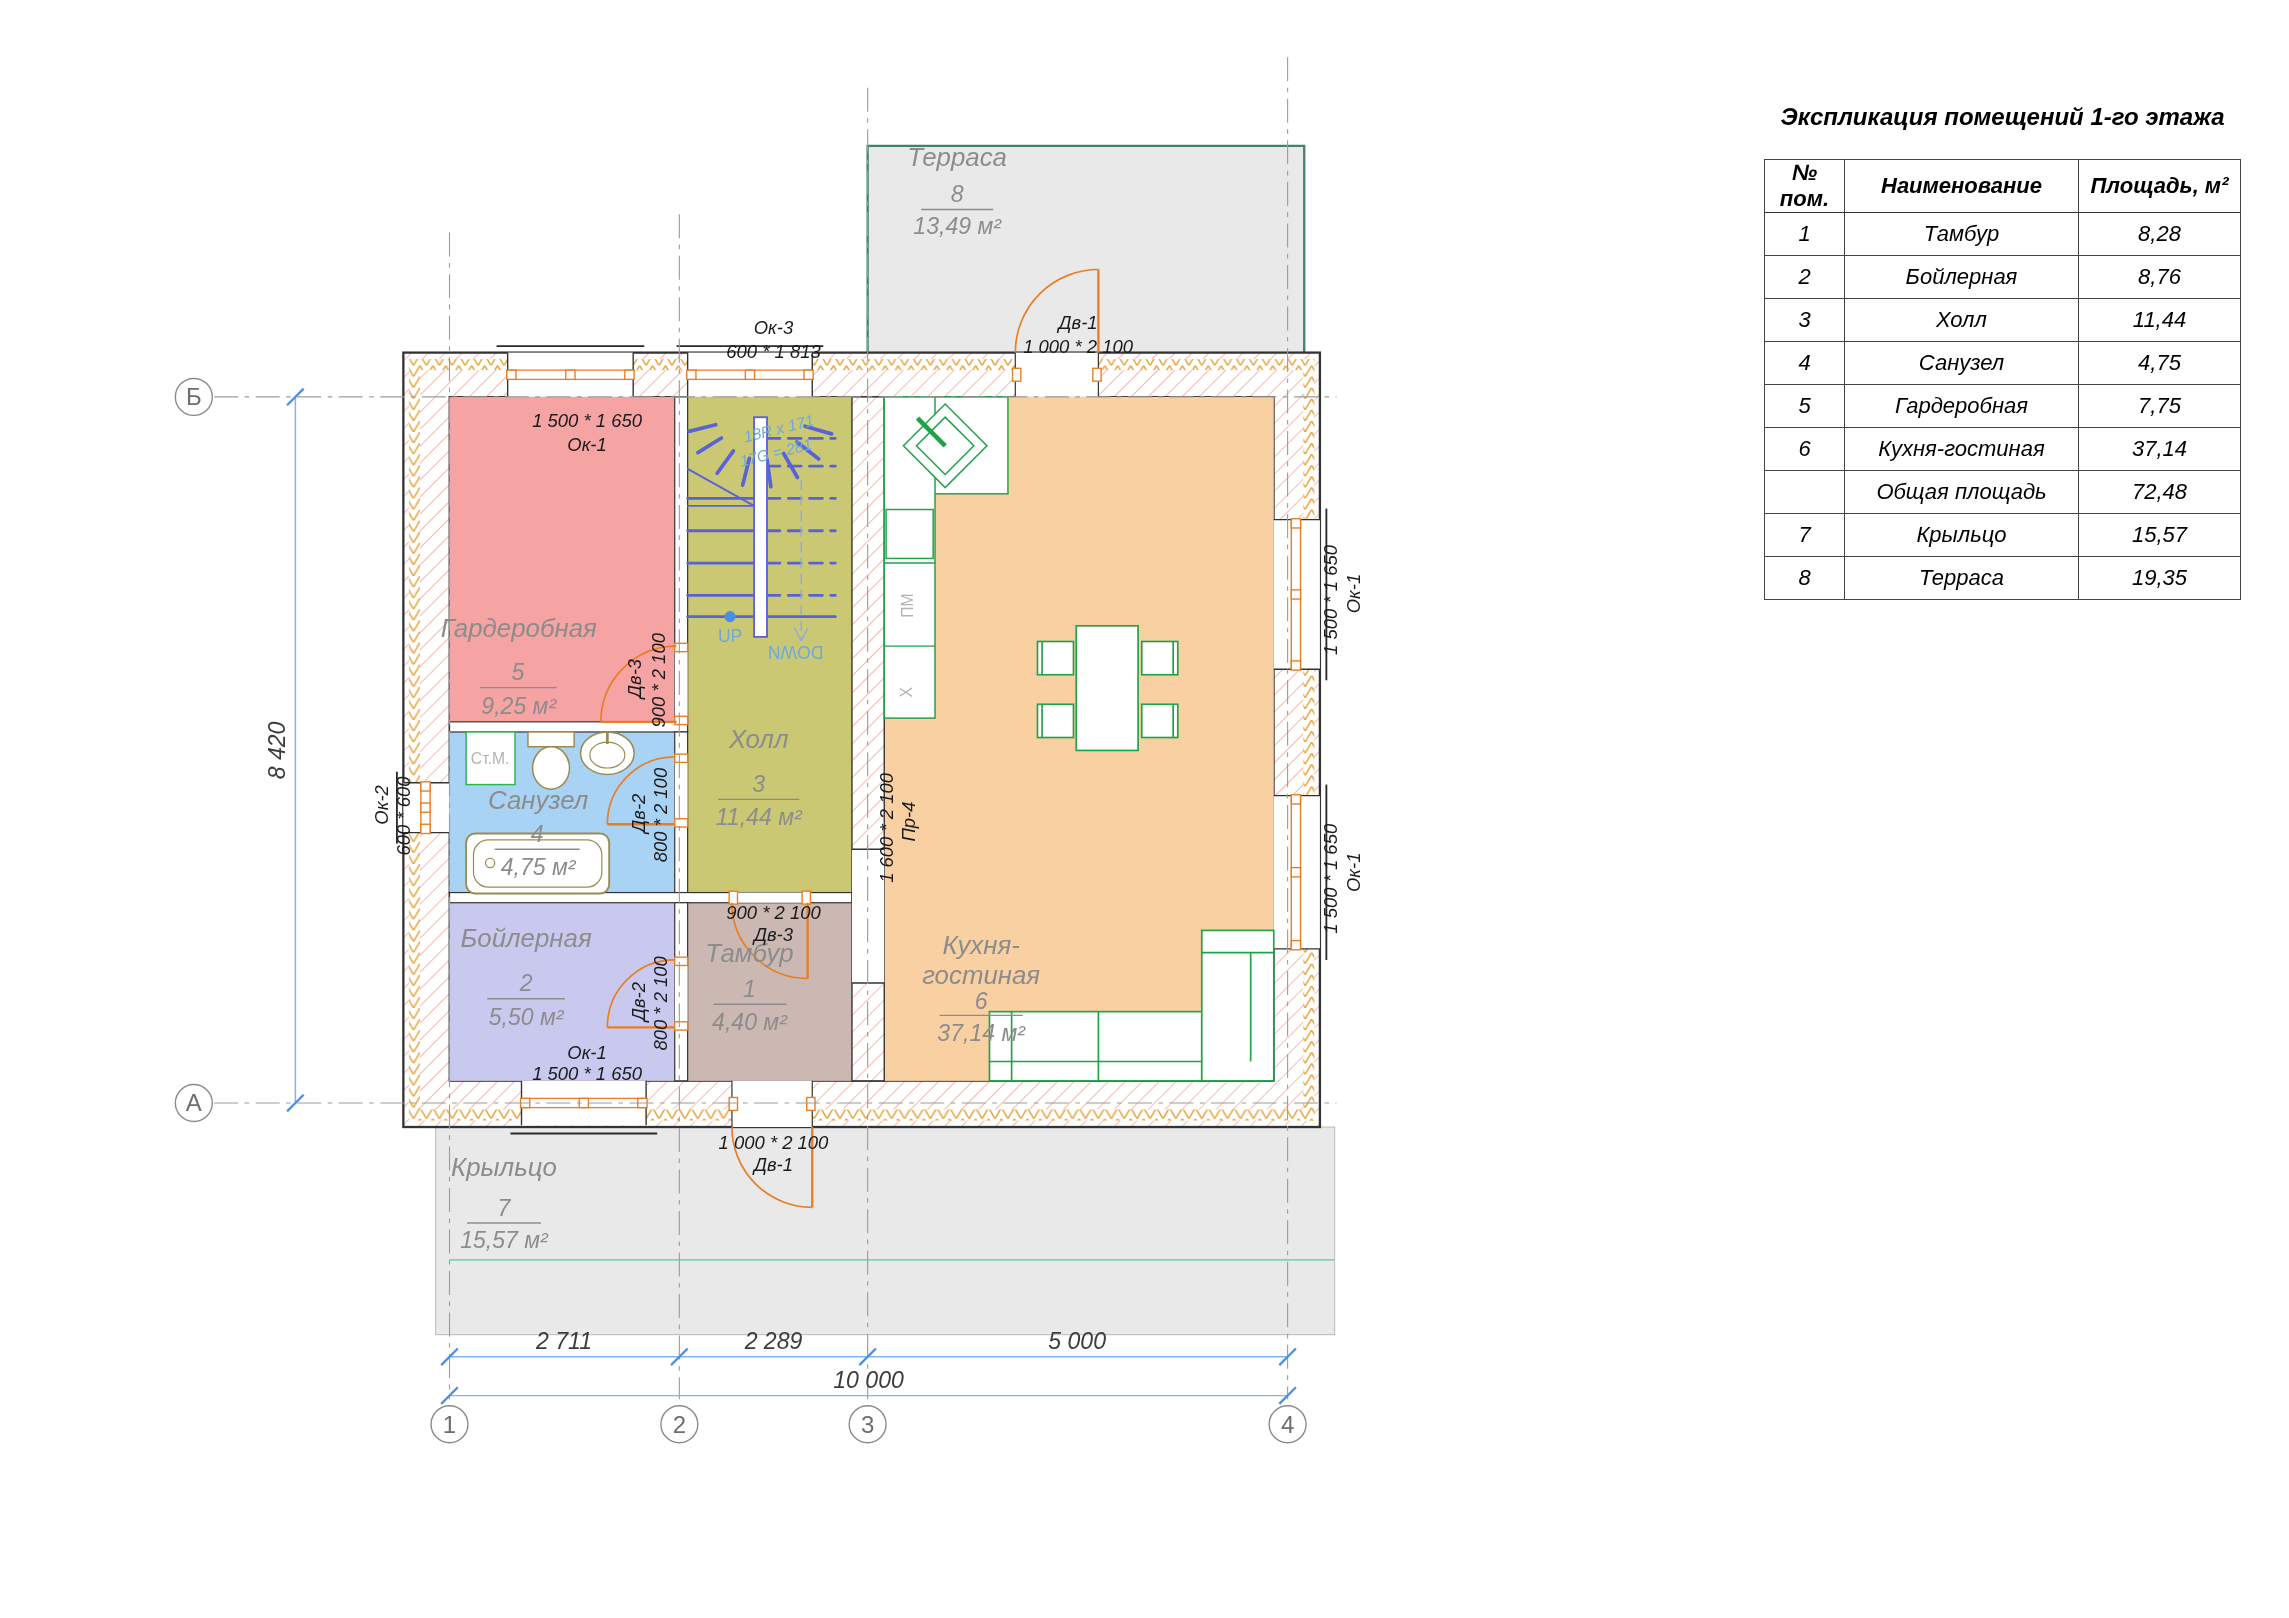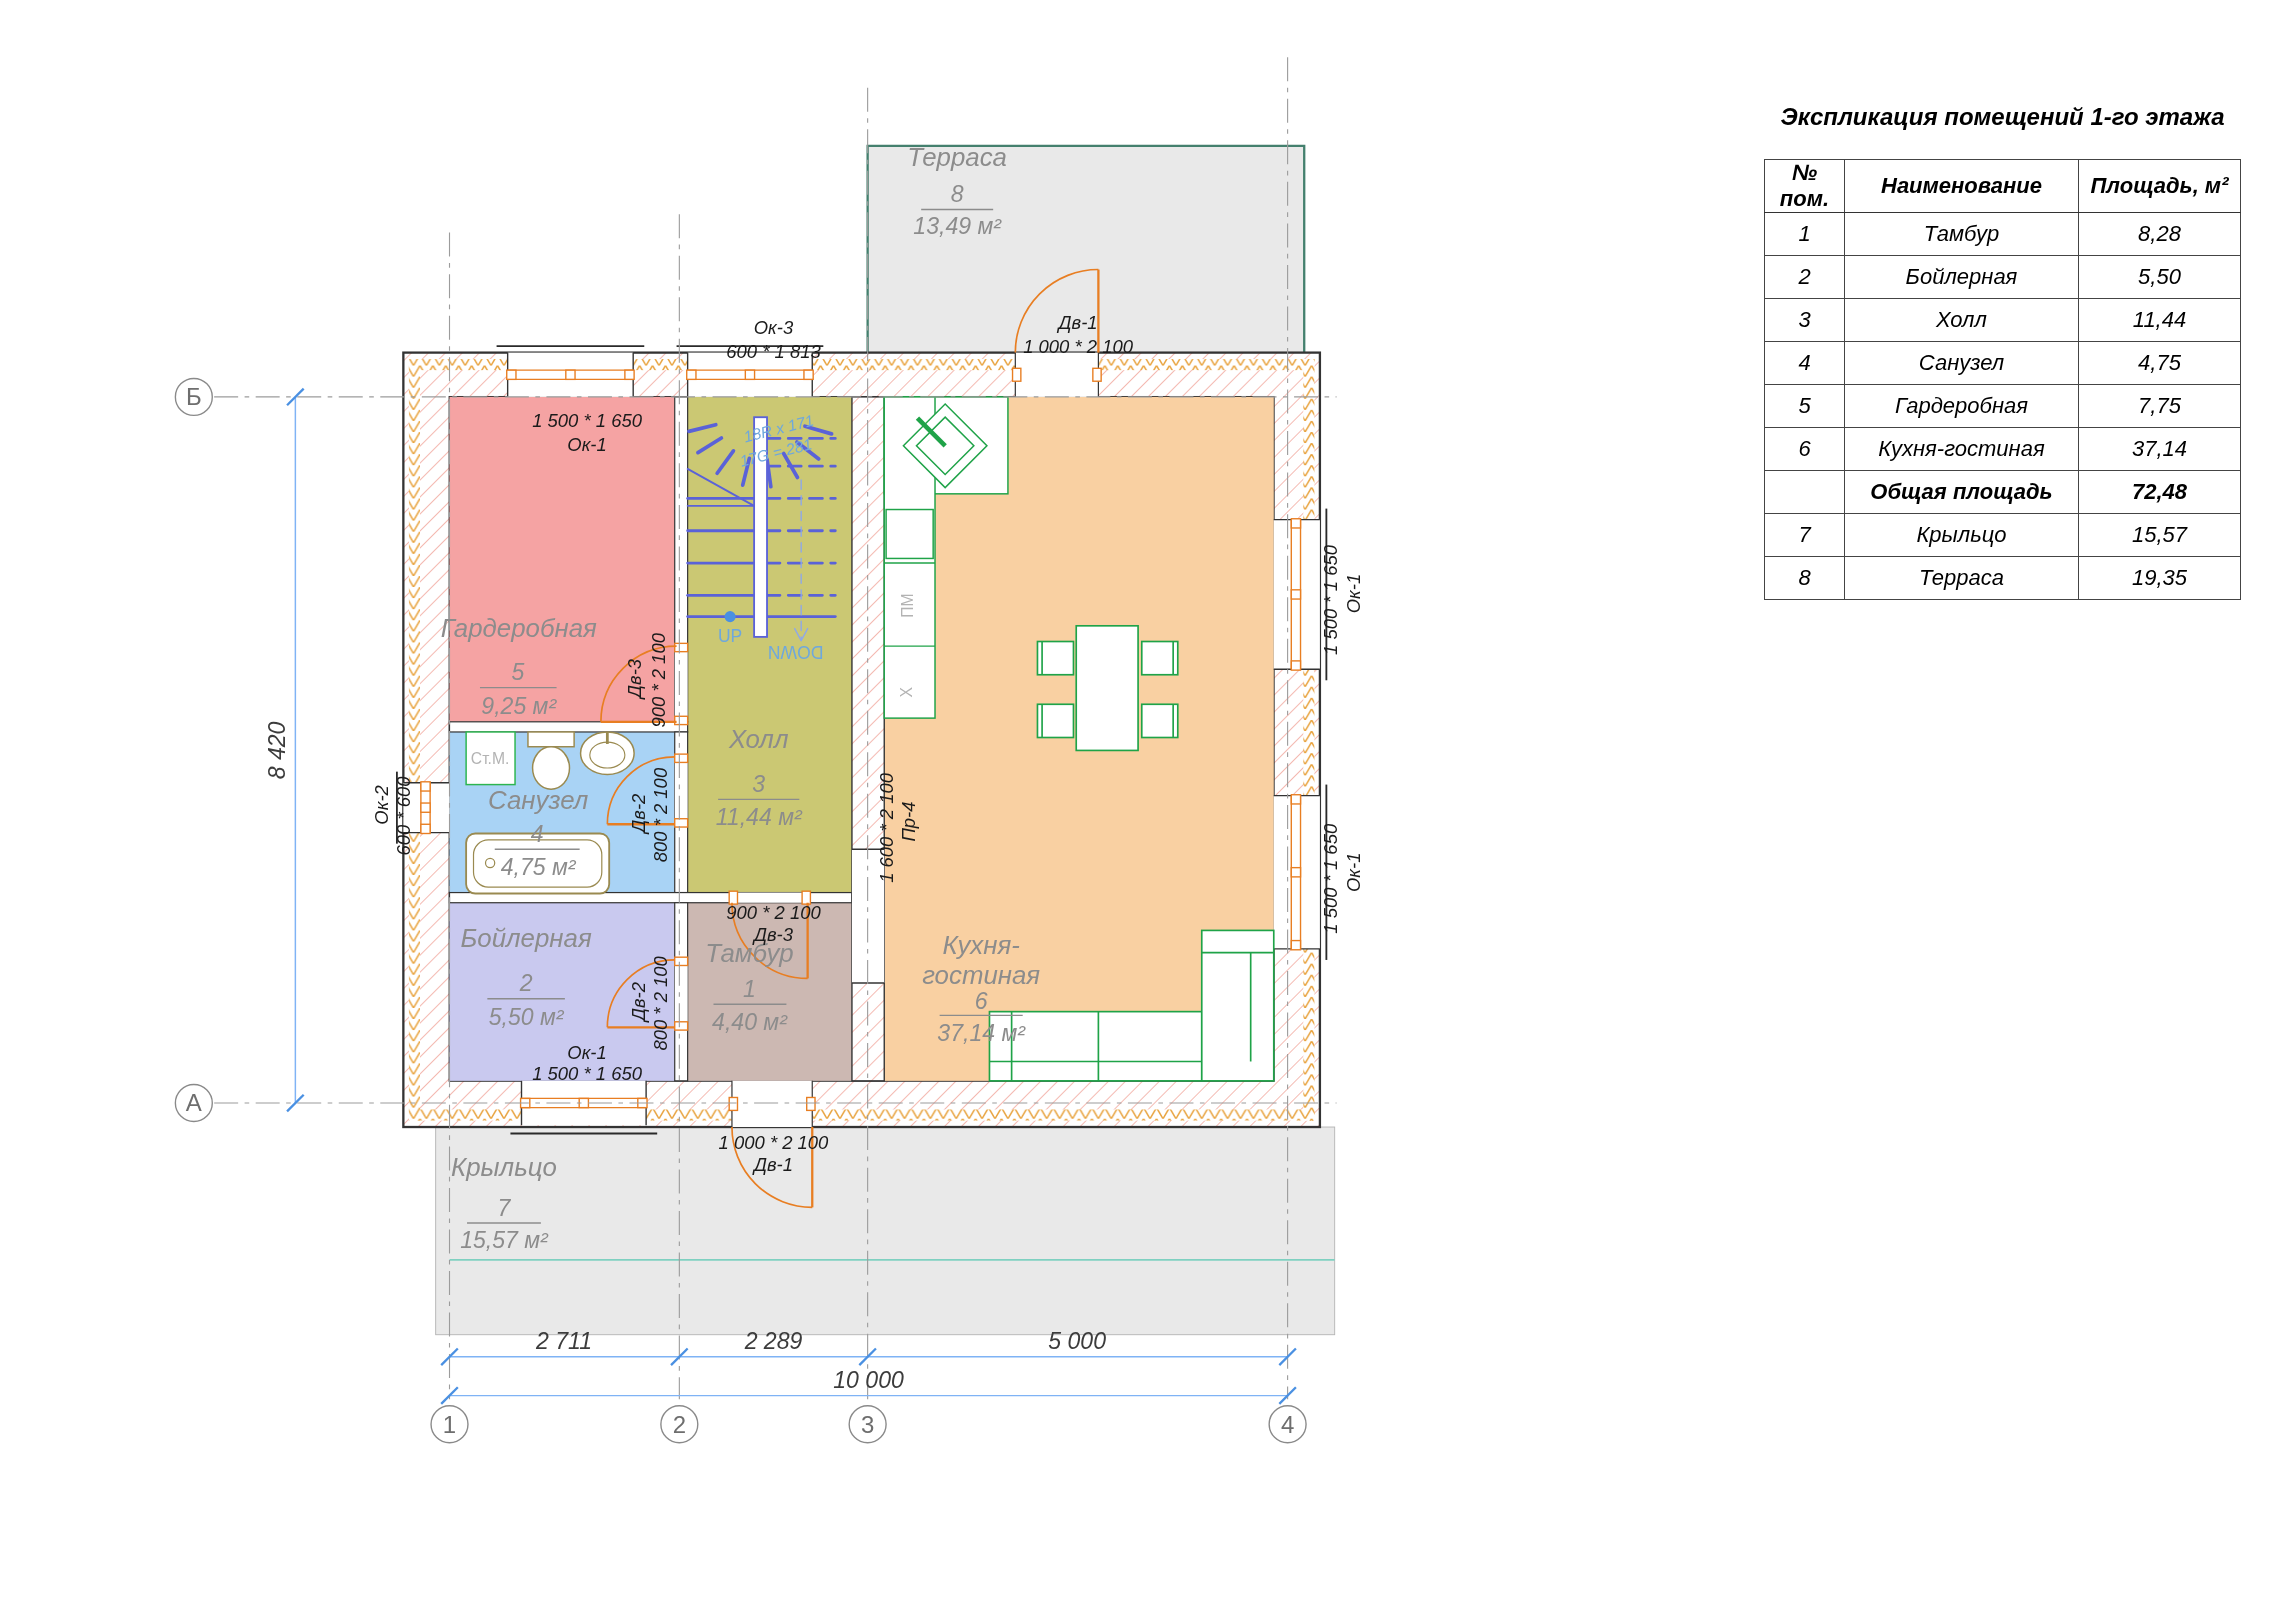--- a/index.html
+++ b/index.html
@@ -12,21 +12,21 @@
   .dim{font-size:25px;font-style:italic;fill:#3c3c3c;}
   .bubble-txt{font-size:26px;fill:#6e6e6e;}
   .stair-note{font-size:17px;font-style:italic;fill:#6fa8dc;}
   .updown{font-size:19px;fill:#6fa8dc;}
   .appl{font-size:17px;fill:#b3b3b3;}
   .legend{position:absolute;left:1764px;top:103px;width:477px;}
   .legend-title{font-size:24px;font-weight:bold;font-style:italic;text-align:center;margin:0 0 22px 0;color:#000;}
   table.legend-table{border-collapse:collapse;width:477px;table-layout:fixed;border:1.8px solid #333;margin-top:28px;}
   .legend-table th,.legend-table td{border:0.9px solid #444;font-size:22px;font-style:italic;text-align:center;height:42px;padding:0;color:#000;overflow:hidden;}
   .legend-table thead th{font-weight:bold;border-bottom:1.8px solid #333;height:34px;}
-  .legend-table tr.total td{font-weight:bold;}
+  .legend-table tr.total td{font-weight:normal;}
   .c-num{width:80px;}.c-name{width:234px;}.c-area{width:162px;}
 </style>
 </head>
 <body>
 
 <svg id="plan" width="2290" height="1619" viewBox="0 0 2481 1754">
   <defs>
     <pattern id="hatch" width="13" height="13" patternUnits="userSpaceOnUse" patternTransform="rotate(45)">
       <rect width="13" height="13" fill="#ffffff"></rect>
       <line x1="0" y1="0" x2="0" y2="13" stroke="#ef9488" stroke-width="1.4"></line>
@@ -411,21 +411,21 @@
     </thead>
     <tbody id="legend-body">
         <tr>
           <td>1</td>
           <td>Тамбур</td>
           <td>8,28</td>
         </tr>
         <tr>
           <td>2</td>
           <td>Бойлерная</td>
-          <td>5,50</td>
+          <td>8,76</td>
         </tr>
         <tr>
           <td>3</td>
           <td>Холл</td>
           <td>11,44</td>
         </tr>
         <tr>
           <td>4</td>
           <td>Санузел</td>
           <td>4,75</td>

